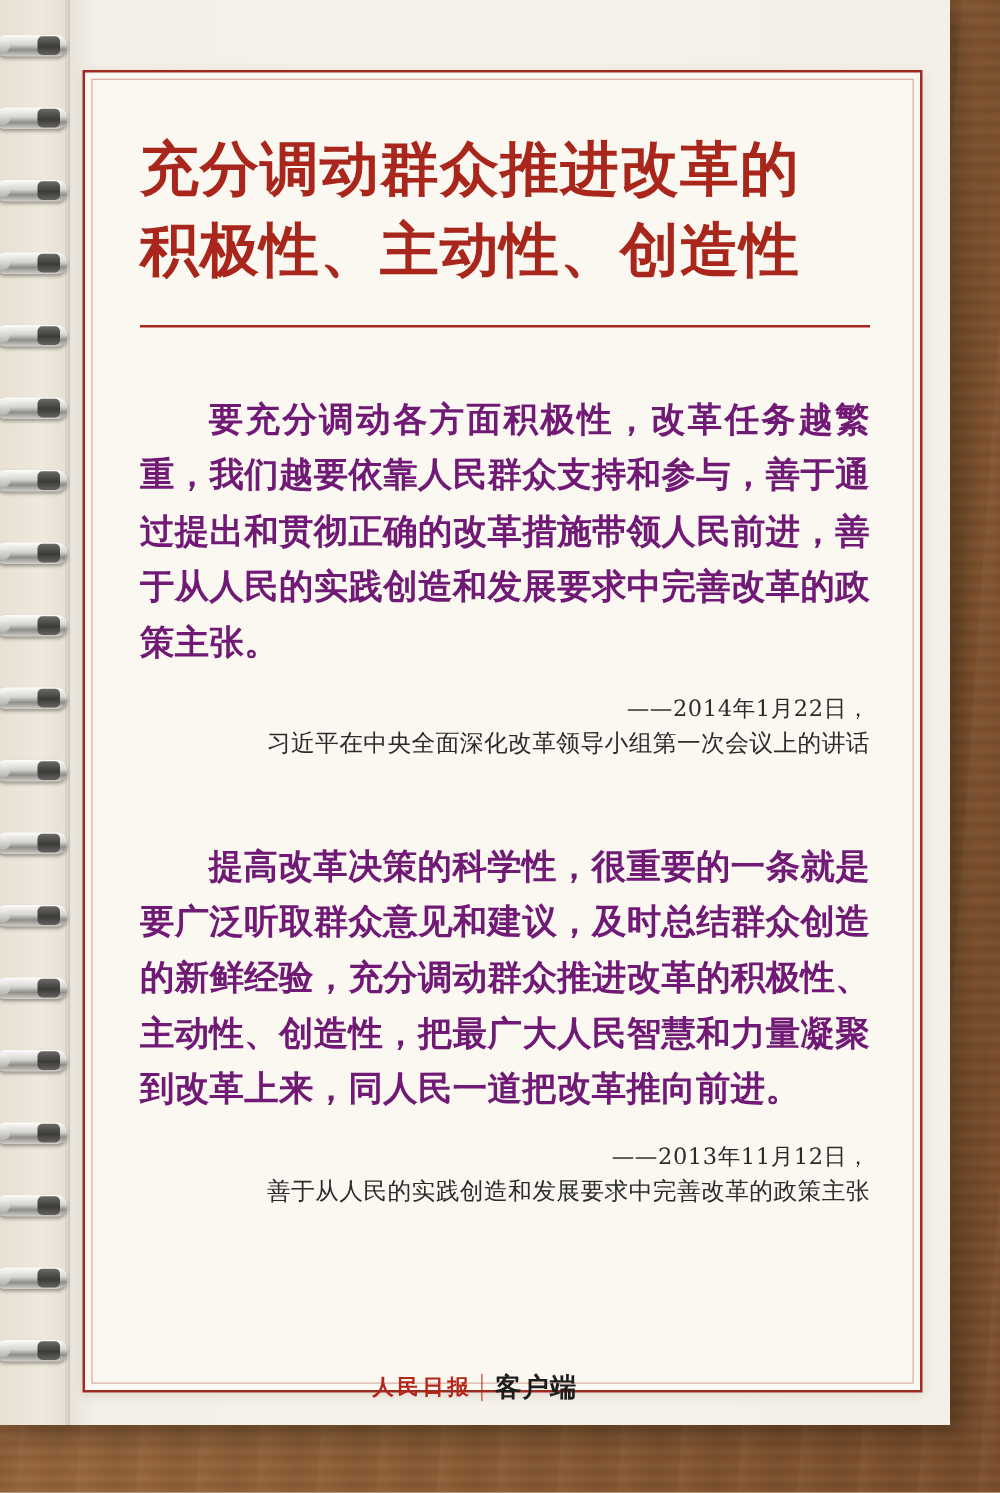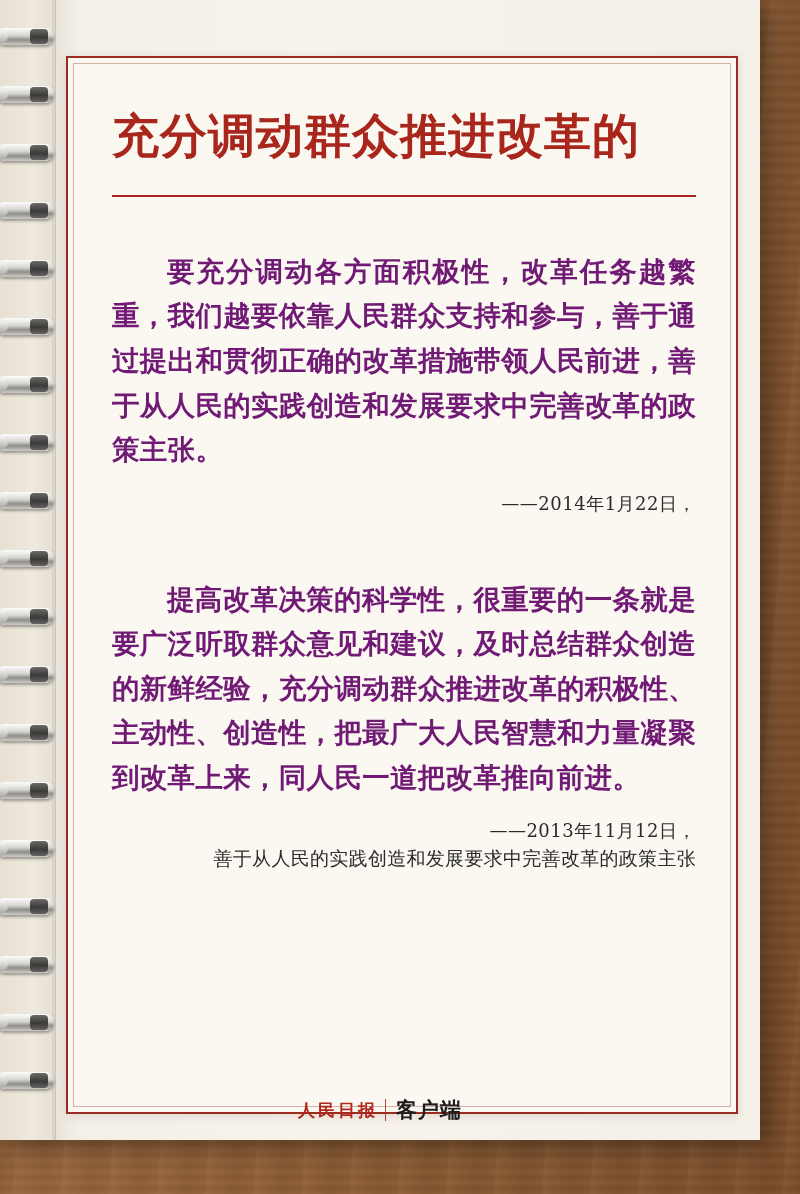--- a/index.html
+++ b/index.html
@@ -249,28 +249,30 @@
       <div class="ring" style="top: 1072px;"></div>
     </div>
 
   <div class="card">
     <div class="card-inner"></div>
 
     <div class="content">
 
       <div class="title">
         <span class="title-line">充分调动群众推进改革的</span>
+        <span class="title-line">积极性、主动性、创造性</span>
       </div>
 
       <div class="title-rule"></div>
 
       <div class="quote-block first">
         <p class="quote-text">要充分调动各方面积极性，改革任务越繁重，我们越要依靠人民群众支持和参与，善于通过提出和贯彻正确的改革措施带领人民前进，善于从人民的实践创造和发展要求中完善改革的政策主张。</p>
         <div class="attribution">
           <span class="attr-date">——2014年1月22日，</span>
+          <span class="attr-source">习近平在中央全面深化改革领导小组第一次会议上的讲话</span>
         </div>
       </div>
 
       <div class="quote-block second">
         <p class="quote-text">提高改革决策的科学性，很重要的一条就是要广泛听取群众意见和建议，及时总结群众创造的新鲜经验，充分调动群众推进改革的积极性、主动性、创造性，把最广大人民智慧和力量凝聚到改革上来，同人民一道把改革推向前进。</p>
         <div class="attribution">
           <span class="attr-date">——2013年11月12日，</span>
           <span class="attr-source">善于从人民的实践创造和发展要求中完善改革的政策主张</span>
         </div>
       </div>

